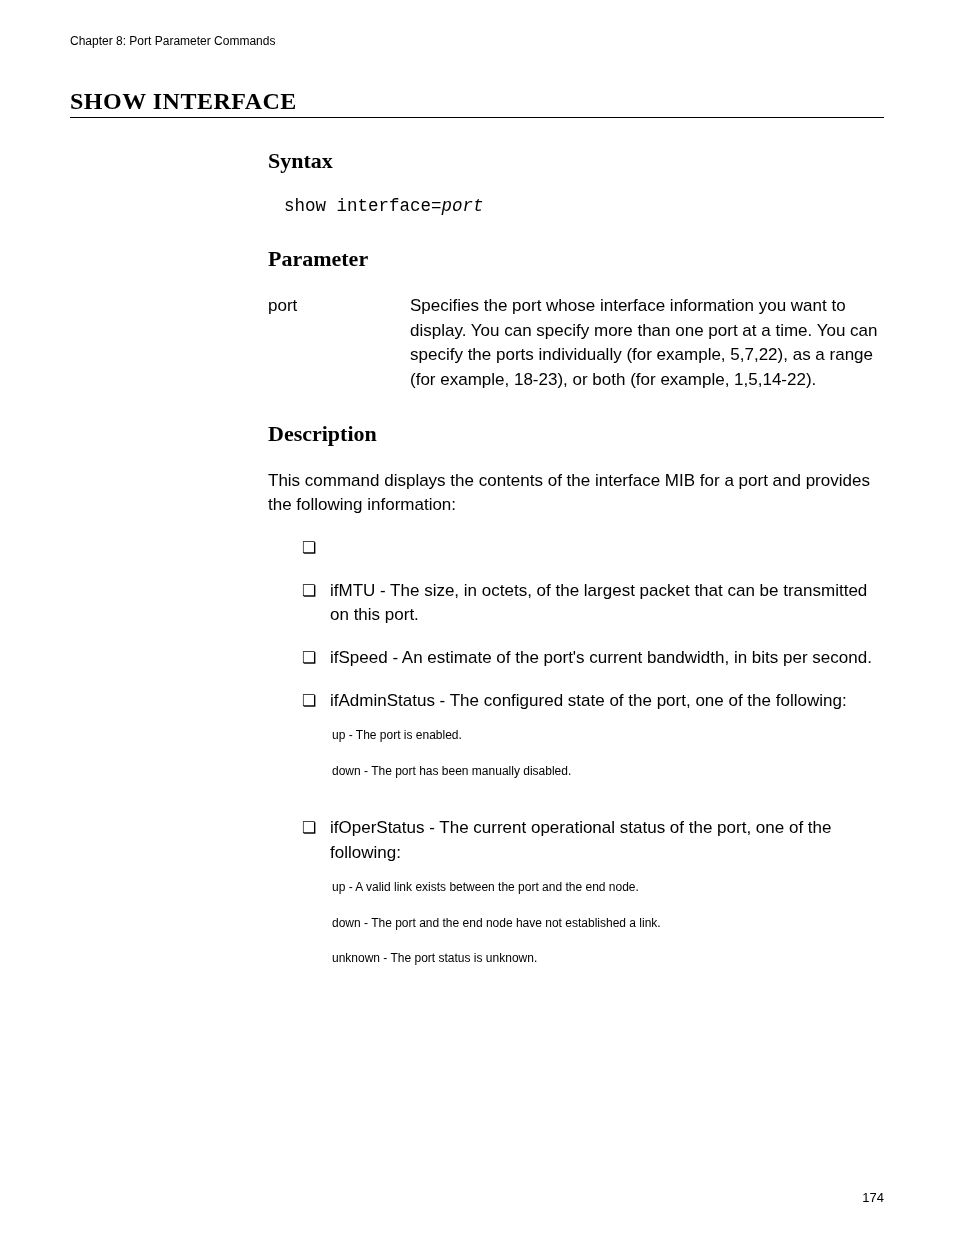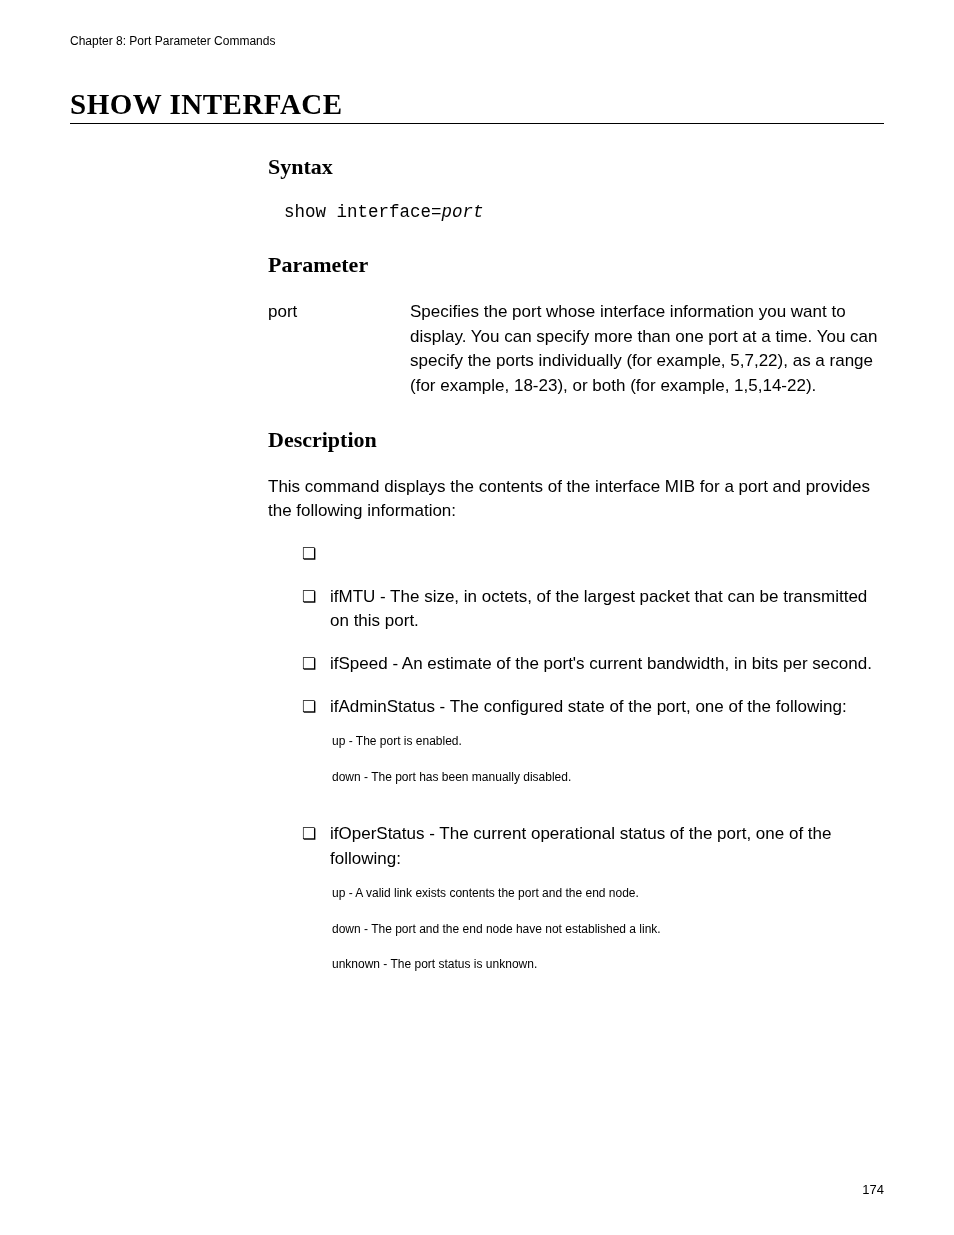--- a/index.html
+++ b/index.html
@@ -21,21 +21,21 @@
     position: relative;
   }
   .header-line {
     font-size: 12px;
     color: #000;
     margin-bottom: 40px;
   }
   .title {
     font-family: "ITC Bookman", "Bookman Old Style", Georgia, serif;
     font-weight: bold;
-    font-size: 29px;
+    font-size: 24px;
     letter-spacing: 0.5px;
     margin: 0 0 2px 0;
   }
   .title-rule {
     border: none;
     border-top: 1.5px solid #000;
     margin: 0 0 30px 0;
   }
   .content {
     margin-left: 198px;
@@ -97,21 +97,21 @@
     padding: 0;
     margin: 14px 0 0 0;
   }
   .sub-list > li {
     font-size: 12px;
     line-height: 1.45;
     margin: 0 0 18px 2px;
   }
   .page-number {
     position: absolute;
-    bottom: 38px;
+    bottom: 30px;
     right: 70px;
     font-size: 13px;
     text-align: right;
   }
 </style>
 </head>
 <body>
 
 <div class="page">
   <div class="header-line">Chapter 8: Port Parameter Commands</div>
@@ -155,21 +155,21 @@
             <li>up - The port is enabled.</li>
             <li>down - The port has been manually disabled.</li>
           </ul>
         </span>
       </li>
       <li>
         <span class="bullet">❏</span>
         <span class="bullet-body">
           <span>ifOperStatus - The current operational status of the port, one of the following:</span>
           <ul class="sub-list">
-            <li>up - A valid link exists contents the port and the end node.</li>
+            <li>up - A valid link exists between the port and the end node.</li>
             <li>down - The port and the end node have not established a link.</li>
             <li>unknown - The port status is unknown.</li>
           </ul>
         </span>
       </li>
     </ul>
 
   </div>
 
   <div class="page-number">174</div>

